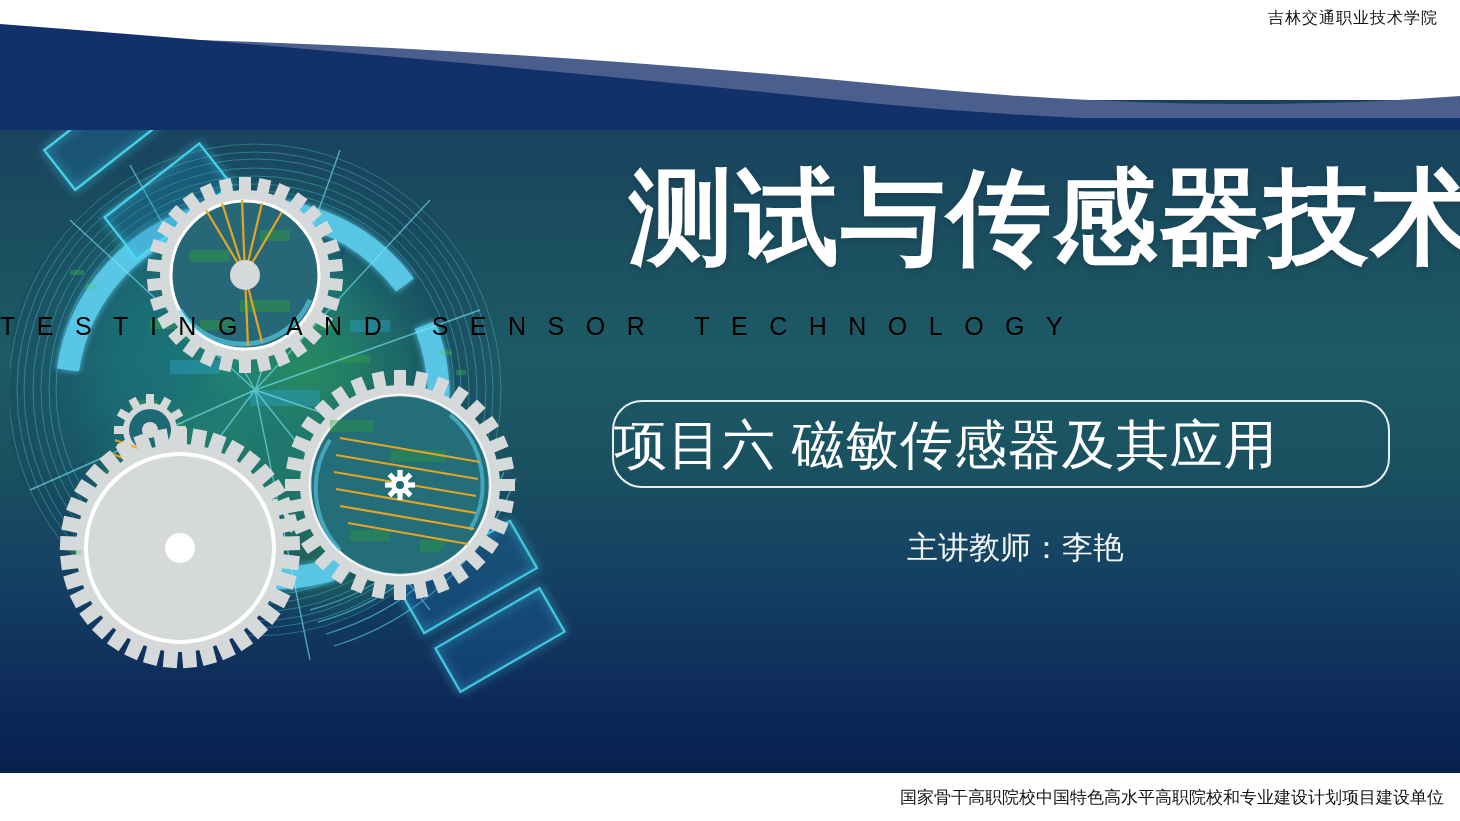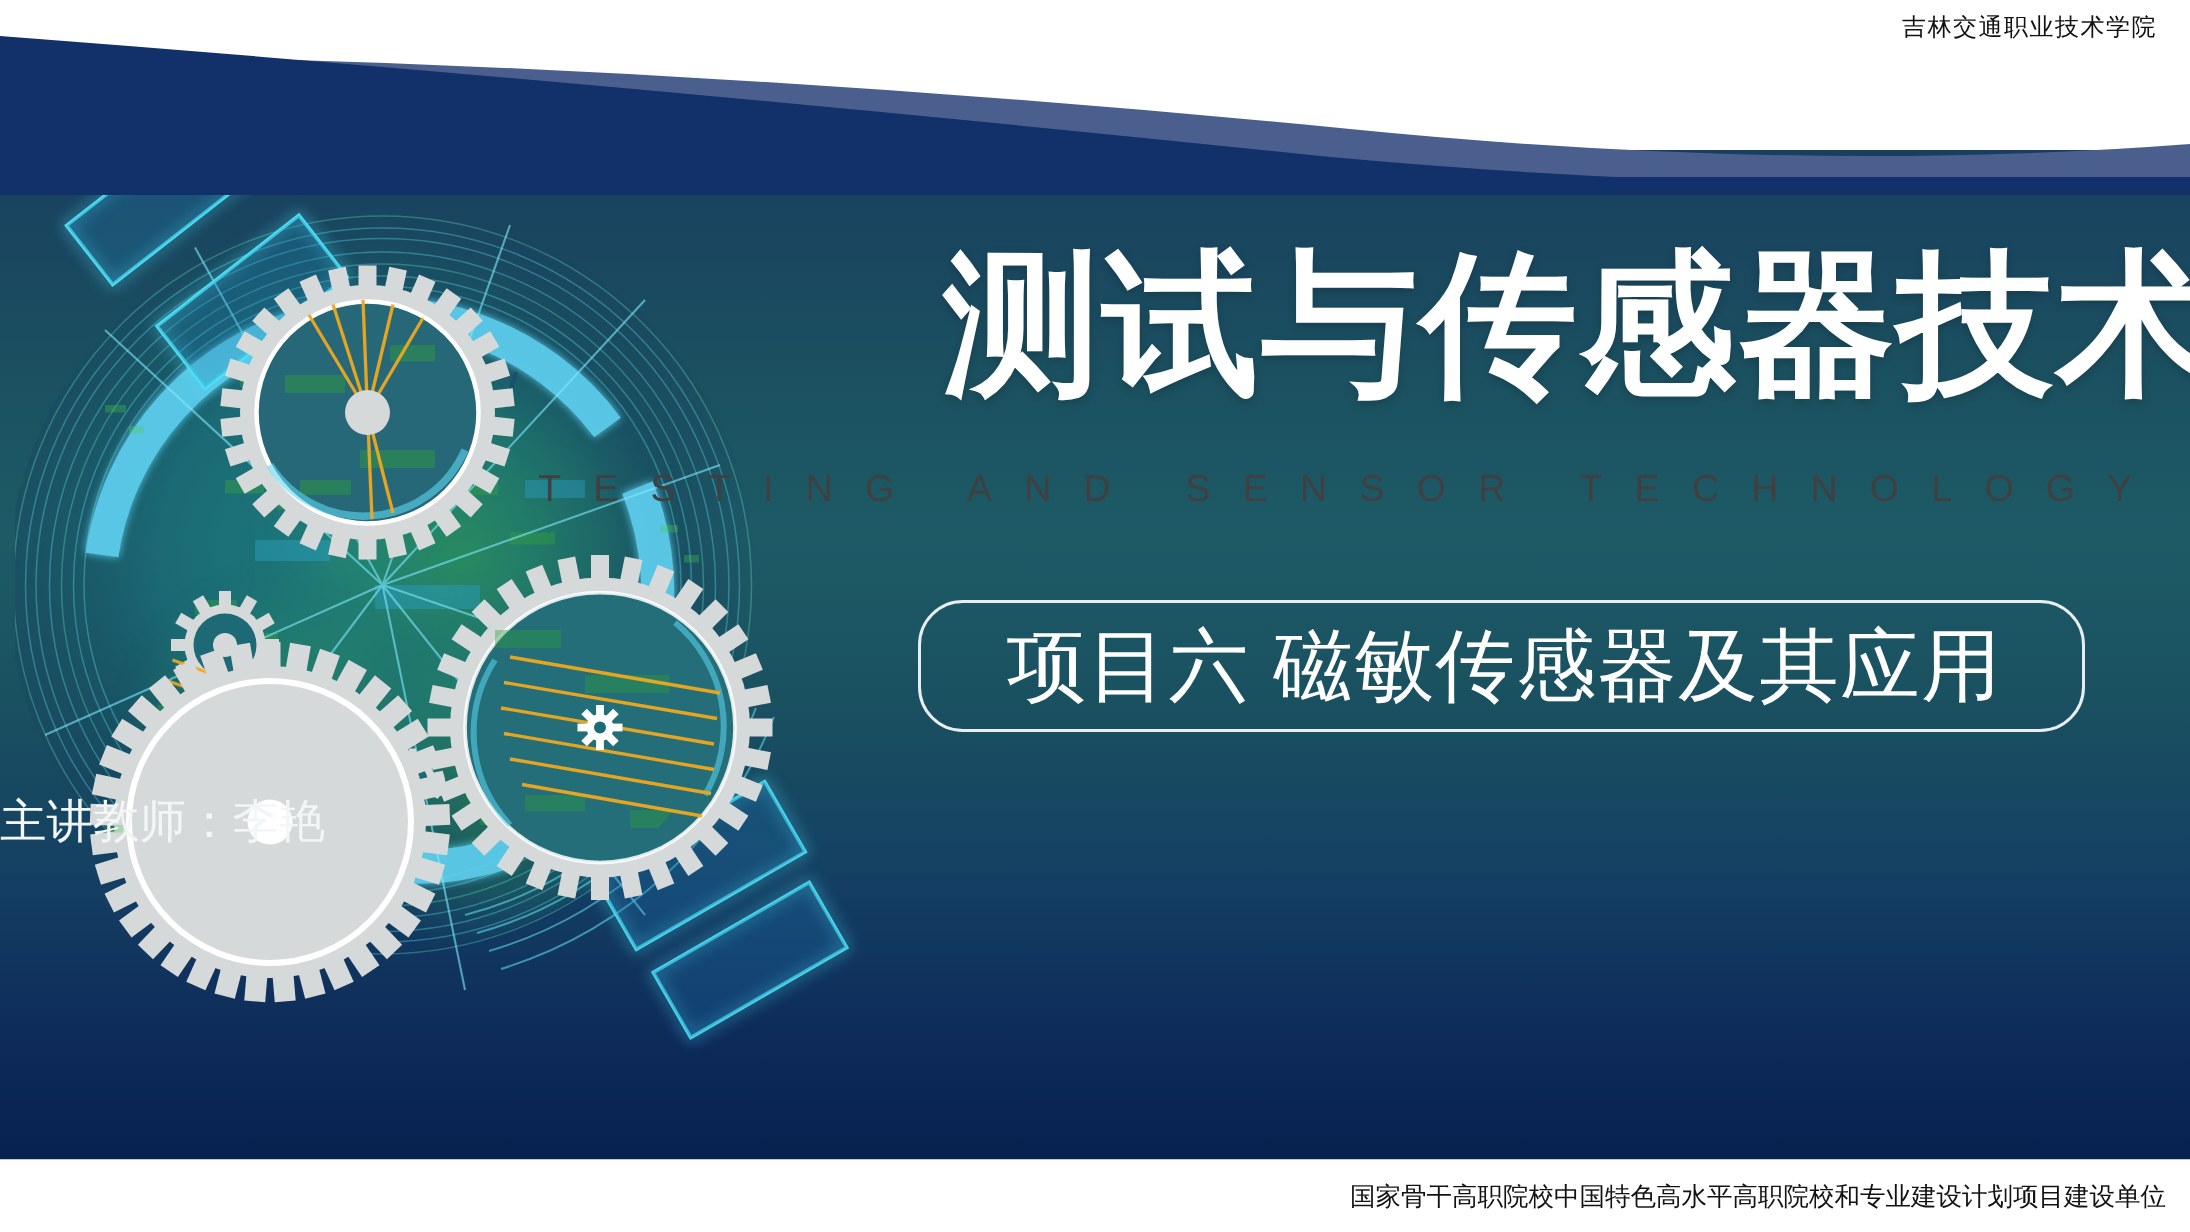--- a/index.html
+++ b/index.html
@@ -112,23 +112,23 @@
     white-space: nowrap;
     z-index: 5;
     text-shadow: 0 2px 6px rgba(0,0,0,0.18);
     padding-left: 33px;
   }
   .sub-title-en {
     position: absolute;
     left: 0;
     top: 312px;
     width: 1443px;
-    text-align: right;
+    text-align: left;
     font-size: 25px;
-    color: #404040;
+    color: #000000;
     letter-spacing: 21.5px;
     white-space: nowrap;
     z-index: 5;
   }
   .topic-box {
     position: absolute;
     left: 612px;
     top: 400px;
     width: 778px;
     height: 88px;
@@ -136,31 +136,32 @@
     border-radius: 30px;
     box-sizing: border-box;
     z-index: 5;
   }
   .topic-text {
     position: absolute;
     left: 0; top: 0;
     width: 778px;
     height: 88px;
     line-height: 86px;
-    text-align: center;
+    text-align: left;
     font-size: 53px;
     color: #ffffff;
     white-space: nowrap;
     letter-spacing: 1px;
   }
   .lecturer {
     position: absolute;
     left: 0;
     top: 527px;
     width: 1124px;
+    text-align: right;
     font-size: 31px;
     color: #f2f6f7;
     white-space: nowrap;
     z-index: 5;
   }
 </style>
 </head>
 <body>
 
 <div id="slide">

